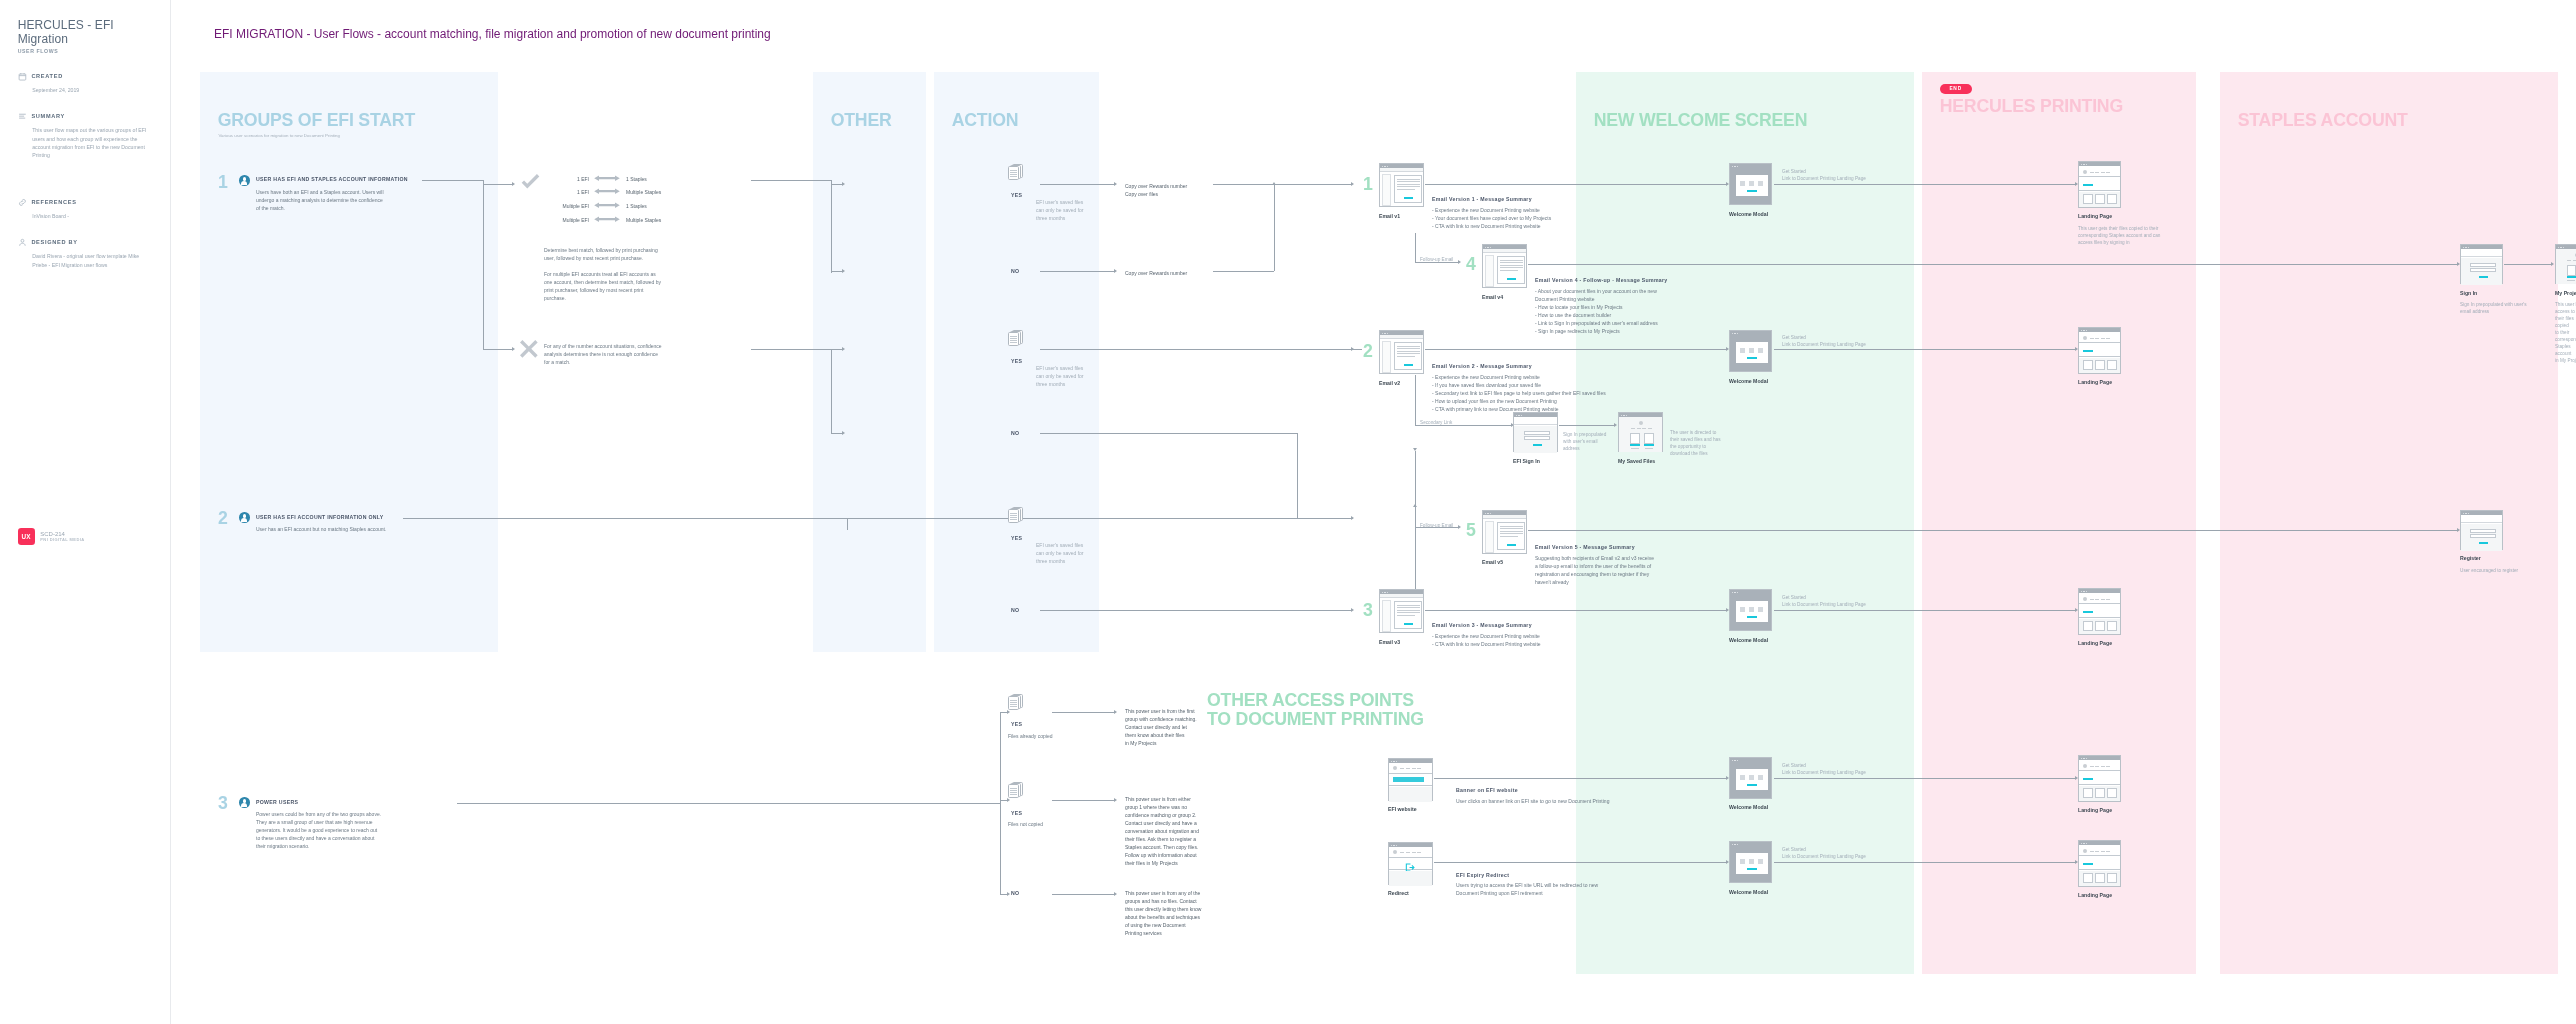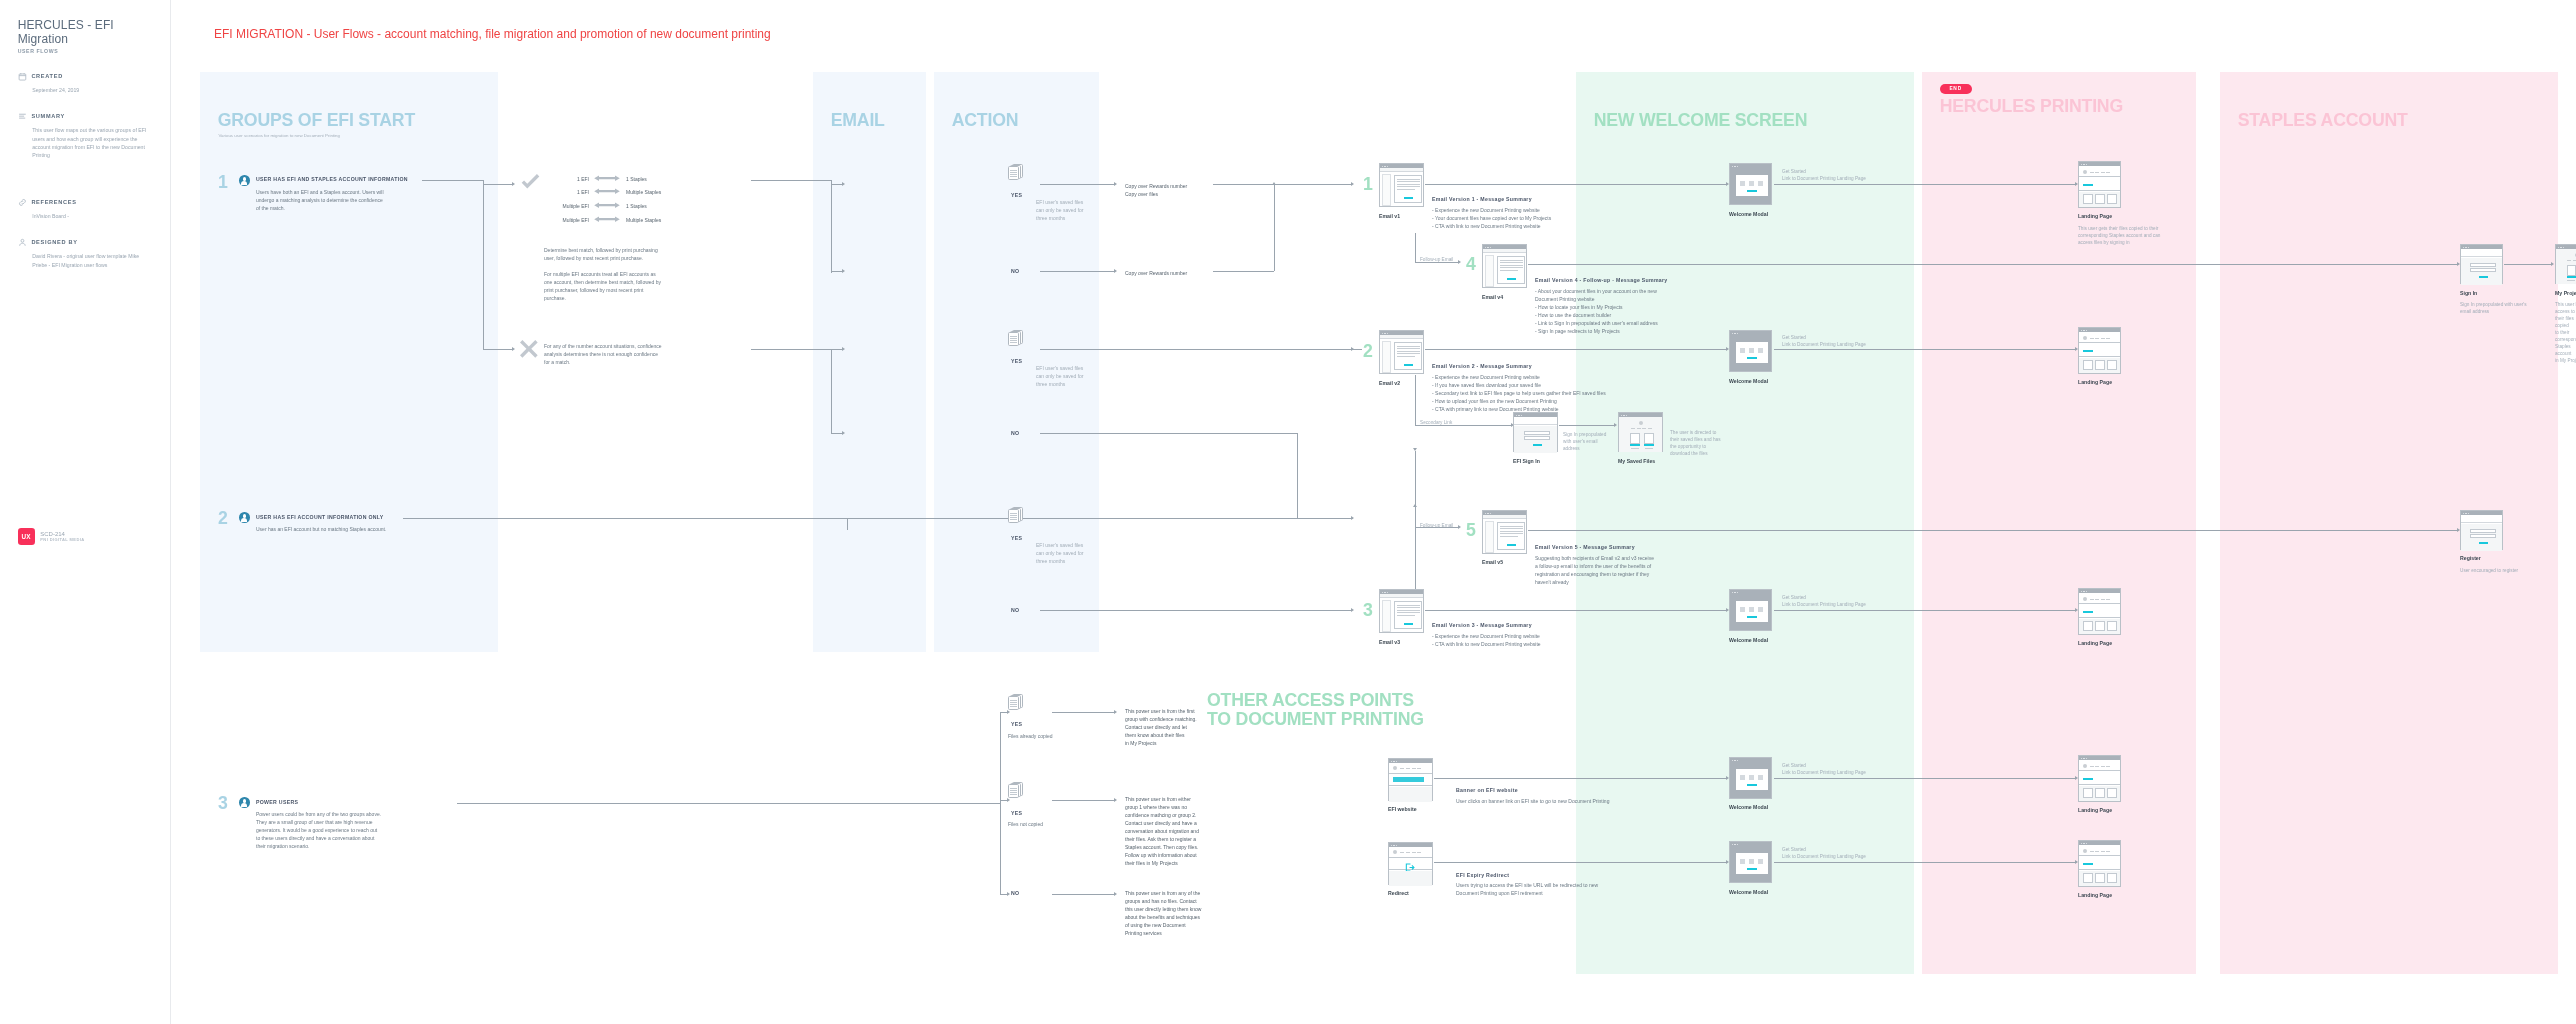--- a/index.html
+++ b/index.html
@@ -31,21 +31,21 @@
     color:#fff; font-size:6.4px; font-weight:700; display:flex;
     align-items:center; justify-content:center; letter-spacing:0.2px;
   }
   .footer .fid { font-size:6px; color:#9aa6b2; font-weight:400; }
   .footer .forg { font-size:4px; color:#b6bfc9; letter-spacing:0.4px; font-weight:700; margin-top:0.8px;}
 
   
   #canvas { position:absolute; left:171px; top:0; width:2405px; height:1025px; }
   #maintitle {
     position:absolute; left:43px; top:26.6px;
-    font-size:12px; color:#ef4444; font-weight:400; white-space:nowrap;
+    font-size:12px; color:#701a75; font-weight:400; white-space:nowrap;
   }
   .panel { position:absolute; }
   .panel-title {
     font-size:17.7px; font-weight:700; letter-spacing:-0.2px; line-height:1.08;
     white-space:pre-line;
   }
   .panel-sub { font-size:4.4px; color:#a5b0bb; margin-top:3.2px; }
   .pill {
     display:inline-block; color:#fff; font-size:4.8px; font-weight:700;
     letter-spacing:0.8px; border-radius:8px; padding:2.4px 9.7px 2.4px 9.7px; margin-bottom:3.2px;
@@ -190,21 +190,21 @@
 
   <div id="maintitle">EFI MIGRATION - User Flows - account matching, file migration and promotion of new document printing</div>
 
   <div class="panel p-blue" style="left:29px; top:72px; width:298px; height:580px;">
     <div class="panel-title" style="margin:39px 0 0 17.7px;">GROUPS OF EFI START</div>
     <div class="panel-sub" style="margin-left:18.5px;">Various user scenarios for migration to new Document Printing</div>
   </div>
 
 
   <div class="panel p-blue" style="left:642px; top:72px; width:113px; height:580px;">
-    <div class="panel-title" style="margin:39px 0 0 17.7px;">EMAIL</div>
+    <div class="panel-title" style="margin:39px 0 0 17.7px;">OTHER</div>
   </div>
 
   <div class="panel p-blue" style="left:763px; top:72px; width:165px; height:580px;">
     <div class="panel-title" style="margin:39px 0 0 17.7px;">ACTION</div>
   </div>
 
 
   <div class="panel p-mint" style="left:1405px; top:72px; width:338px; height:902px;">
     <div class="panel-title" style="margin:39px 0 0 17.7px;">NEW WELCOME SCREEN</div>
   </div>

